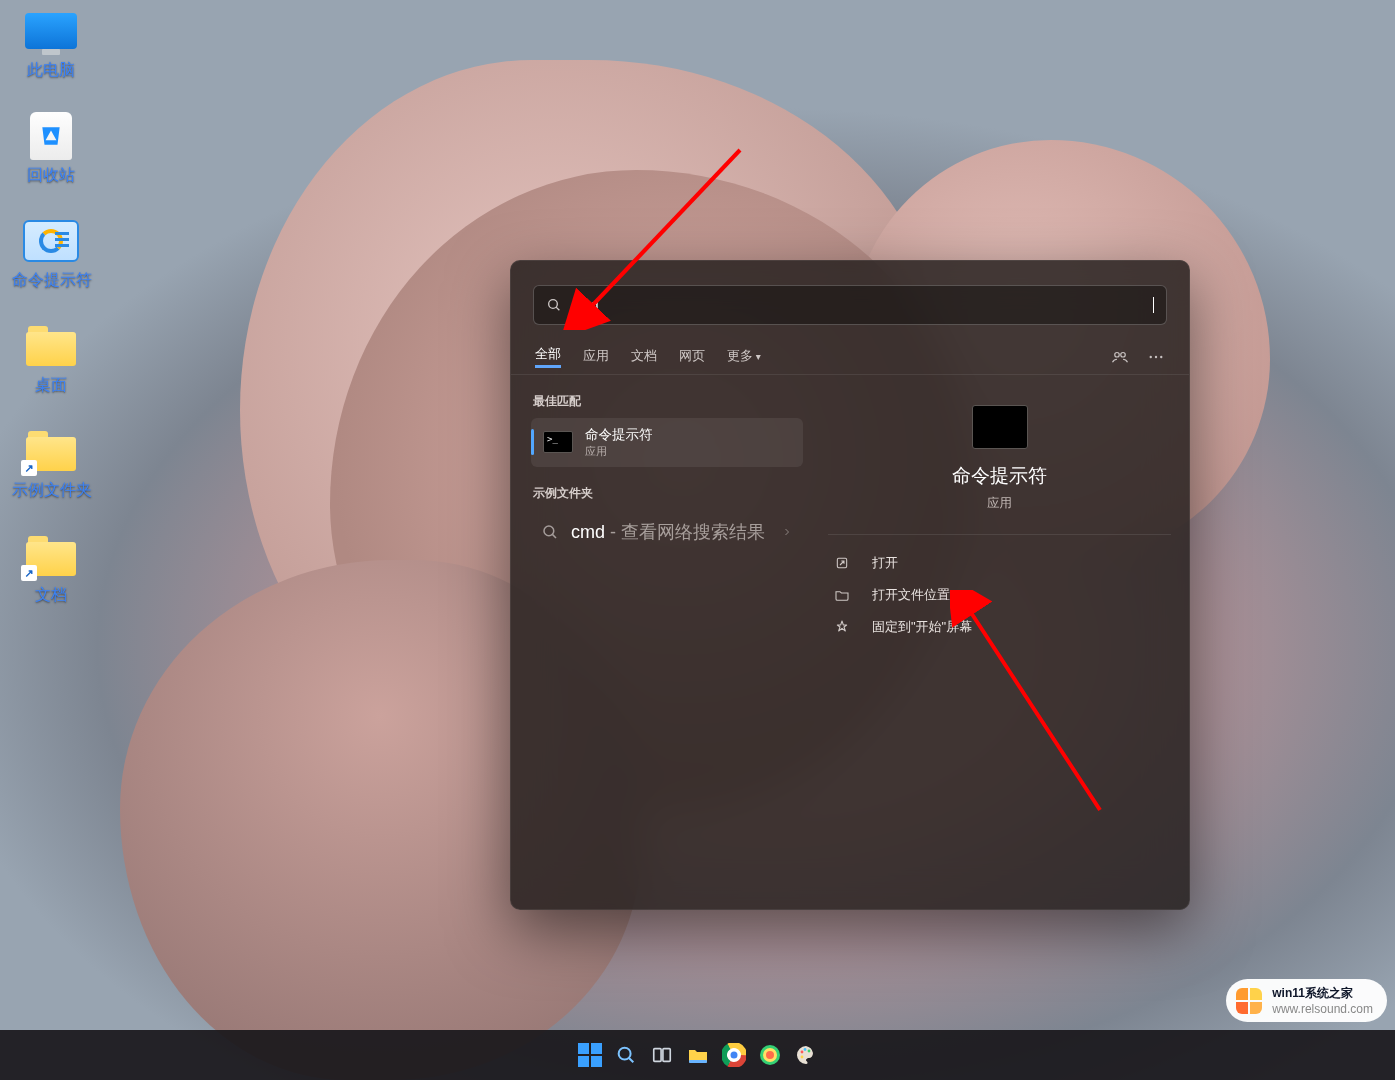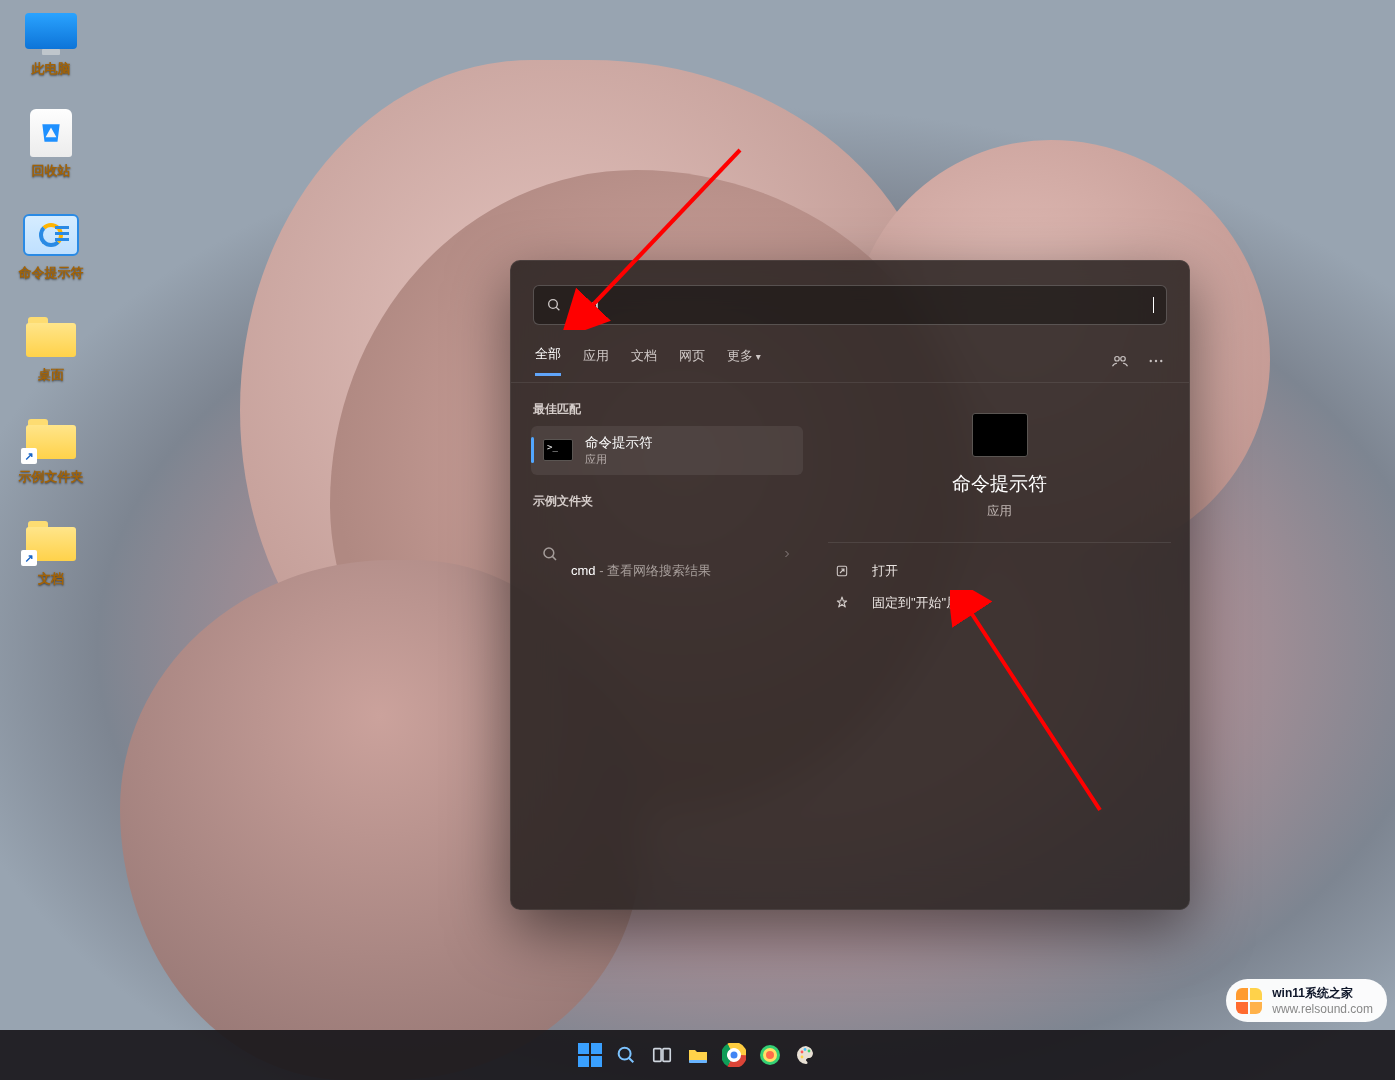--- a/index.html
+++ b/index.html
@@ -12,21 +12,21 @@
     .petal { position: absolute; border-radius: 50%; }
     .p1 { width: 700px; height: 700px; left: 240px; top: 60px; background: radial-gradient(circle at 45% 40%, #e4c4bf, #c39d97 70%); border-radius: 50% 60% 60% 50% / 60% 50% 50% 60%; }
     .p2 { width: 640px; height: 640px; left: 330px; top: 170px; background: radial-gradient(circle at 55% 45%, #d9ada7, #b08982 70%); border-radius: 55% 60% 55% 60% / 60% 55% 60% 55%; }
     .p3 { width: 520px; height: 520px; left: 120px; top: 560px; background: radial-gradient(circle at 50% 30%, #cba29c, #9a7a77 80%); border-radius: 60% 50% 55% 50% / 55% 55% 50% 60%; }
     .p4 { width: 420px; height: 420px; left: 850px; top: 140px; background: radial-gradient(circle at 40% 40%, #e1bdb7, #c59b95 75%); border-radius: 55% 60% 55% 60%; }
 
     
     .desktop-icons { position: absolute; left: 12px; top: 8px; width: 90px; }
     .di { width: 78px; text-align: center; margin-bottom: 32px; cursor: pointer; }
     .di .ic { width: 56px; height: 46px; margin: 0 auto 6px; display: flex; align-items: center; justify-content: center; }
-    .di .label { color: #a16207; font-size: 13px; text-shadow: 0 1px 2px rgba(0,0,0,.6); white-space: nowrap; font-weight: bold; }
+    .di .label { color: #3b82f6; font-size: 16px; text-shadow: 0 1px 2px rgba(0,0,0,.6); white-space: nowrap; }
     .monitor { width: 52px; height: 36px; background: linear-gradient(#2aa3ff,#0d74d8); border-radius: 4px; position: relative; }
     .monitor:after { content:""; position:absolute; bottom:-6px; left:50%; transform:translateX(-50%); width:18px; height:6px; background:#bfc6cc; border-radius:1px; }
     .bin { width:42px; height:48px; background:linear-gradient(#fefefe,#ececec); border-radius:6px 6px 3px 3px; position:relative; display:flex; align-items:center; justify-content:center;}
     .bin svg{width:26px;height:26px;fill:#1e90ff;}
     .cp { width:56px; height:42px; background:linear-gradient(#d5ecff,#bfe0ff); border:2px solid #2a8ae4; border-radius:6px; display:flex; align-items:center; justify-content:center; gap:4px; position:relative;}
     .cp:before{content:"";width:16px;height:16px;border:4px solid #2a8ae4;border-top-color:#ffb400;border-right-color:#ffb400;border-radius:50%;}
     .cp:after{content:"";width:14px;height:3px;background:#2a8ae4;box-shadow:0 6px 0 #2a8ae4,0 12px 0 #2a8ae4;position:absolute;right:8px;top:10px;}
     .folder { width:50px; height:40px; position:relative;}
     .folder:before{content:"";position:absolute;top:0;left:2px;width:20px;height:10px;background:#fddc72;border-radius:3px 3px 0 0;}
     .folder:after{content:"";position:absolute;top:6px;left:0;width:50px;height:34px;background:linear-gradient(#ffe58a,#ffd24a);border-radius:3px;}
@@ -40,21 +40,21 @@
       border-radius: 10px; border: 1px solid rgba(255,255,255,.07);
       box-shadow: 0 20px 60px rgba(0,0,0,.5);
       color: #e8e3e2;
     }
     .search-box { margin: 24px 22px 10px; height: 40px; background: rgba(0,0,0,.35); border: 1px solid rgba(255,255,255,.22); border-radius: 6px; display:flex; align-items:center; padding: 0 12px; }
     .search-box .sicon { width:16px; height:16px; margin-right:10px; opacity:.85;}
     .search-box .stext { flex:1; color:#fff; font-size:14px; }
     .blink-caret { border-right: 1px solid #fff; padding-right:1px; }
 
     .tabs { display:flex; align-items:center; gap:22px; padding: 10px 24px 6px; border-bottom: 1px solid rgba(255,255,255,.08); font-size:13px;}
-    .tabs .tab { color:#cfc8c6; padding-bottom:10px; cursor:pointer; }
+    .tabs .tab { color:#cfc8c6; padding-bottom:2px; cursor:pointer; }
     .tabs .tab.active { color:#fff; border-bottom: 3px solid #60a5fa; }
     .tabs .tab.more:after{content:" ▾"; font-size:10px;}
     .tabs .right{margin-left:auto; display:flex; gap:18px; align-items:center; opacity:.8;}
     .tabs .right svg{width:18px;height:18px;}
 
     .body { display:flex; height: calc(100% - 128px); }
     .left-col { width: 298px; padding: 14px 6px 0 20px; }
     .right-col { flex:1; border-left: 1px solid rgba(0,0,0,0); padding: 22px 18px 0 18px;}
     .right-col .divider{border-top:1px solid rgba(255,255,255,.09); margin: 22px 0 12px;}
 
@@ -62,21 +62,21 @@
     .result-item{display:flex; align-items:center; gap:12px; padding:8px 10px; border-radius:6px;}
     .result-item.selected{background: rgba(255,255,255,.07);}
     .result-item.selected:before{content:"";width:3px;height:26px;background:#52a7ff;border-radius:2px;margin-left:-10px;margin-right:-3px;}
     .cmd-icon{width:30px;height:22px;background:#000;border:1px solid #5a5552;border-radius:2px;position:relative;flex-shrink:0;}
     .cmd-icon:before{content:">_";position:absolute;top:2px;left:3px;font-size:9px;color:#eee;font-family:monospace;}
     .result-item .t1{font-size:13.5px;color:#fff;line-height:1.3;}
     .result-item .t2{font-size:11px;color:#b7aeab;}
 
     .web-row{display:flex;align-items:center;gap:12px;padding:10px;margin-top:6px;cursor:pointer;}
     .web-row .sicon{width:18px;height:18px;opacity:.7;}
-    .web-row .txt{font-size:13px;margin-top:34px;}
+    .web-row .txt{font-size:18px;}
     .web-row .txt .q{color:#fff;}
     .web-row .txt .hint{color:#a79e9b;}
     .web-row .chev{margin-left:auto;opacity:.55;}
 
     .detail-icon{width:56px;height:44px;margin: 8px auto 14px;background:#000;border:1px solid #5a5552;border-radius:3px;}
     .detail-title{font-size:19px;color:#fff;text-align:center;}
     .detail-sub{font-size:12.5px;color:#c3b9b6;text-align:center;margin-top:6px;}
 
     .action{display:flex;align-items:center;gap:22px;padding:7px 6px;font-size:13px;color:#e9e3e0;cursor:pointer;}
     .action svg{width:16px;height:16px;opacity:.85;}
@@ -206,20 +206,26 @@
 
       <div class="action">
         <svg viewBox="0 0 24 24" fill="none" stroke="#e9e3e0" stroke-width="1.6">
             <rect x="5" y="5" width="14" height="14" rx="2"></rect>
             <path d="M9 15l6-6M15 13V9h-4"></path>
           </svg>
         <span>打开</span>
       </div>
       <div class="action">
         <svg viewBox="0 0 24 24" fill="none" stroke="#e9e3e0" stroke-width="1.6">
+            <path d="M3 7h6l2 2h10v9a2 2 0 01-2 2H5a2 2 0 01-2-2V7z"></path>
+          </svg>
+        <span>打开文件位置</span>
+      </div>
+      <div class="action">
+        <svg viewBox="0 0 24 24" fill="none" stroke="#e9e3e0" stroke-width="1.6">
             <path d="M12 3l2 6h5l-4 3 2 6-5-4-5 4 2-6-4-3h5l2-6z" stroke-linejoin="round"></path>
           </svg>
         <span>固定到"开始"屏幕</span>
       </div>
     </div>
   </div>
 </div>
 
 <svg class="arrow" style="left:560px;top:140px;width:200px;height:190px" viewBox="0 0 200 190">
   <defs>

